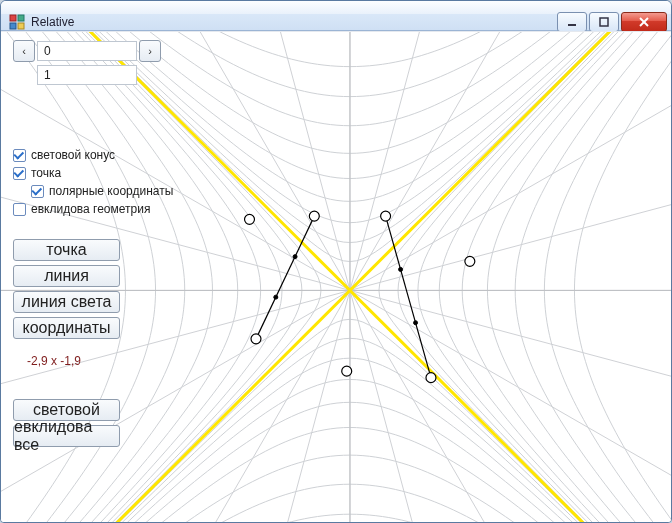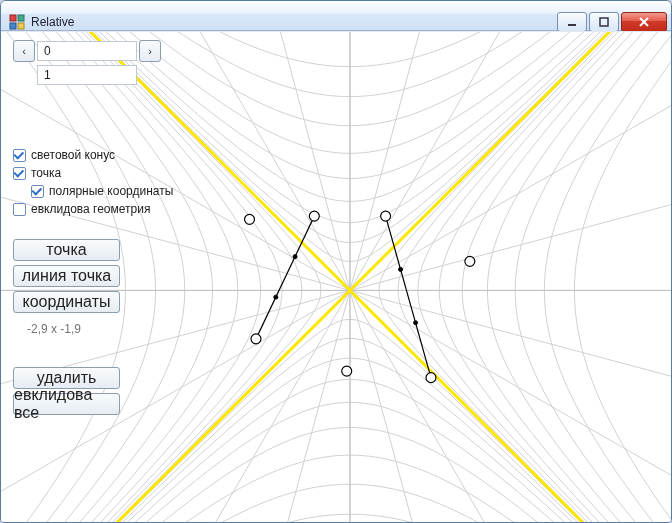--- a/index.html
+++ b/index.html
@@ -85,21 +85,21 @@
   }
 
   .btn-col { margin-top:20px; display:flex; flex-direction:column; gap:4px; }
   .btn {
     width:107px; height:22px;
     border:1px solid #8f9cad; border-radius:3px;
     background:linear-gradient(to bottom,#f9fbfd,#e6ecf3);
     font-size:16px; color:#222; text-align:left;
     display:flex; align-items:center; justify-content:center;
   }
-  .status-text { margin:6px 0 8px 14px; font-size:12px; color:#737373; }
+  .status-text { margin:12px 0 8px 14px; font-size:12px; color:#7f1d1d; }
 
   
   svg.plot { position:absolute; inset:0; width:100%; height:100%; }
   .axis { stroke:#bcbfc3; stroke-width:1; }
   .grid { stroke:#cfd1d5; stroke-width:1; fill:none; }
   .hyper { stroke:#ced1d5; stroke-width:1; fill:none; }
   .cone { stroke:#ffe600; stroke-width:3; }
   .geo-line { stroke:#000; stroke-width:1.2; fill:none; }
   .pt { fill:#fff; stroke:#000; stroke-width:1.2; }
   .pt-small { fill:#000; stroke:#000; }
@@ -250,26 +250,27 @@
           <span>полярные координаты</span>
         </label>
         <label class="check-row">
           <span class="chk"></span>
           <span>евклидова геометрия</span>
         </label>
       </div>
 
       <div class="btn-col">
         <div class="btn">точка</div>
-        <div class="btn">линия точка</div>
+        <div class="btn">линия</div>
+        <div class="btn">линия света</div>
         <div class="btn">координаты</div>
       </div>
 
       <div class="status-text">-2,9 x -1,9</div>
 
       <div class="btn-col">
-        <div class="btn">удалить</div>
+        <div class="btn">световой</div>
         <div class="btn">евклидова все</div>
       </div>
 
     </div>
   </div>
 </div>
 
 </body></html>

